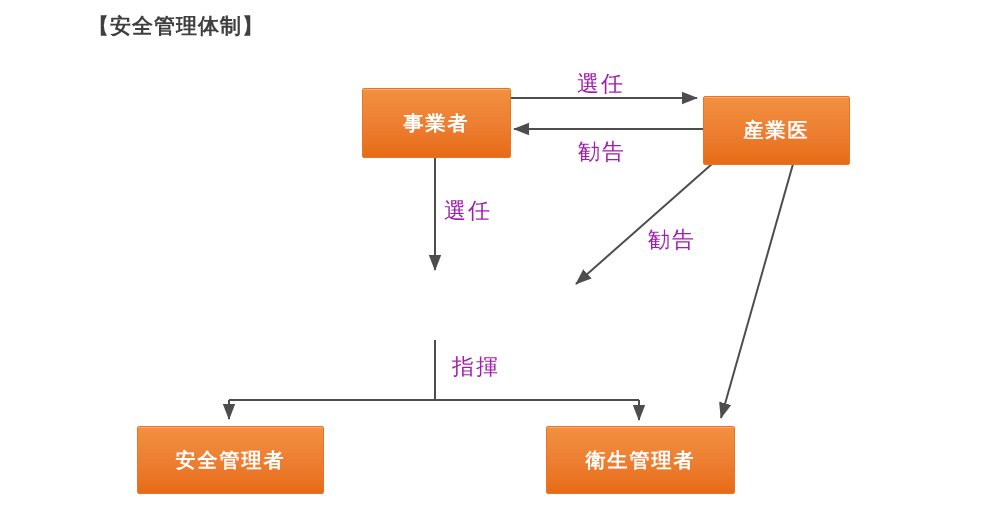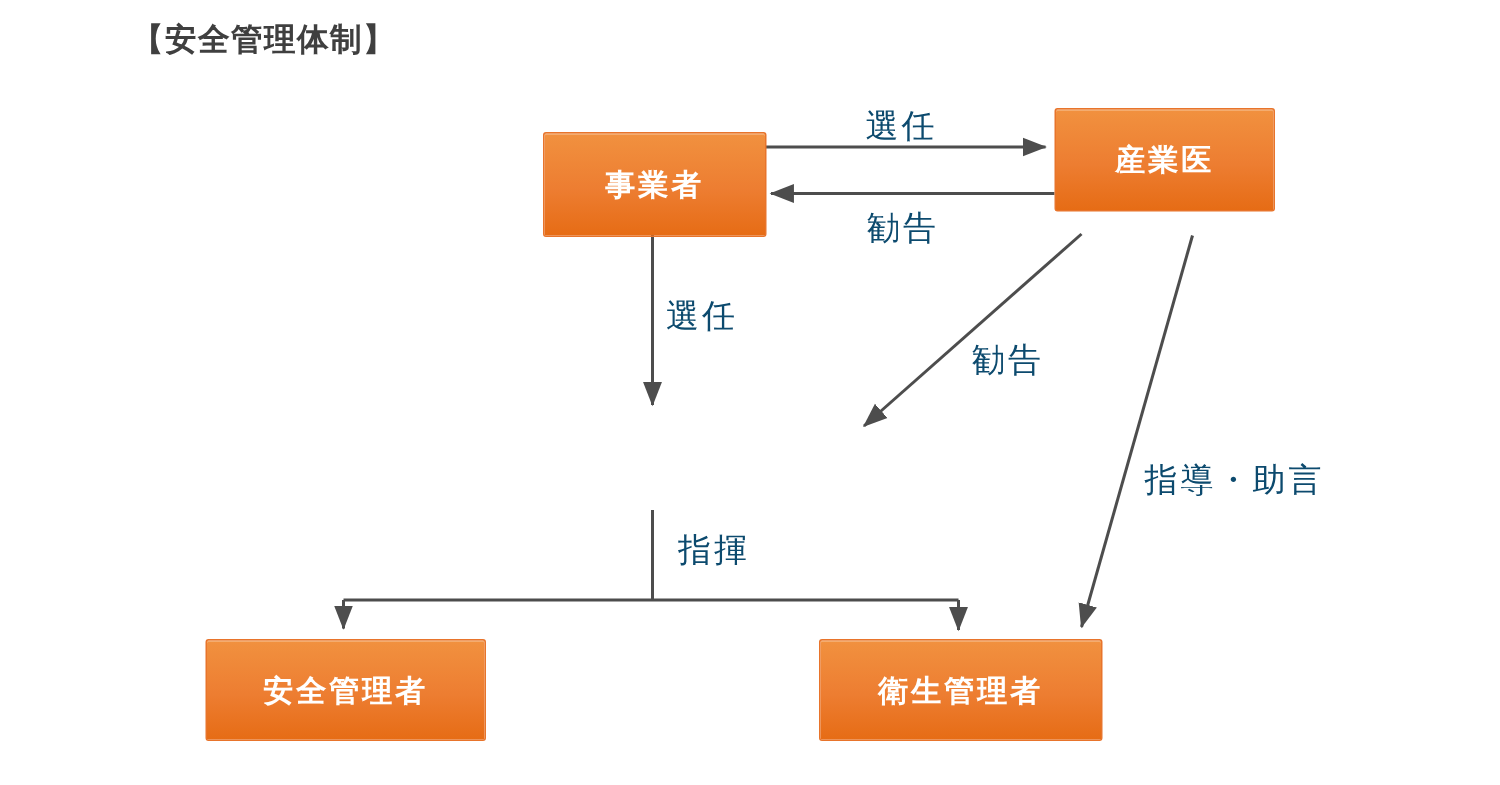--- a/index.html
+++ b/index.html
@@ -35,27 +35,27 @@
     font-weight: bold;
     font-size: 20px;
     letter-spacing: 2px;
     white-space: nowrap;
     background: linear-gradient(180deg, #f1913f 0%, #ed7d31 55%, #e66c15 100%);
     border: 1px solid #e8742b;
     border-radius: 2px;
     box-shadow: inset 0 1px 0 rgba(255,255,255,0.25);
   }
   .node-employer  { left: 362px; top:  88px; width: 147px; height: 68px; }
-  .node-physician { left: 703px; top:  72px; width: 145px; height: 67px; }
+  .node-physician { left: 703px; top:  96px; width: 145px; height: 67px; }
   .node-general   { left: 305px; top: 275px; width: 263px; height: 65px; }
   .node-safety    { left: 137px; top: 426px; width: 185px; height: 66px; }
   .node-health    { left: 546px; top: 426px; width: 187px; height: 66px; }
   .edge-label {
     position: absolute;
-    color: #0c4a6e;
+    color: #a21caf;
     font-size: 22px;
     letter-spacing: 2px;
     white-space: nowrap;
   }
   .lbl-appoint-physician { left: 560px; top:  69px; width: 82px; text-align: center; }
   .lbl-recommend-top     { left: 561px; top: 137px; width: 82px; text-align: center; }
   .lbl-appoint-general   { left: 444px; top: 196px; }
   .lbl-recommend-diag    { left: 648px; top: 225px; }
   .lbl-guidance          { left: 763px; top: 305px; }
   .lbl-command           { left: 452px; top: 352px; }
@@ -103,17 +103,16 @@
   </div>
 
   <div class="edge-label lbl-appoint-physician">選任</div>
 
   <div class="edge-label lbl-recommend-top">勧告</div>
 
   <div class="edge-label lbl-appoint-general">選任</div>
 
   <div class="edge-label lbl-recommend-diag">勧告</div>
 
-  <div class="edge-label lbl-guidance">指導・助言</div>
 
   <div class="edge-label lbl-command">指揮</div>
 
 </div>
 
 </body></html>

